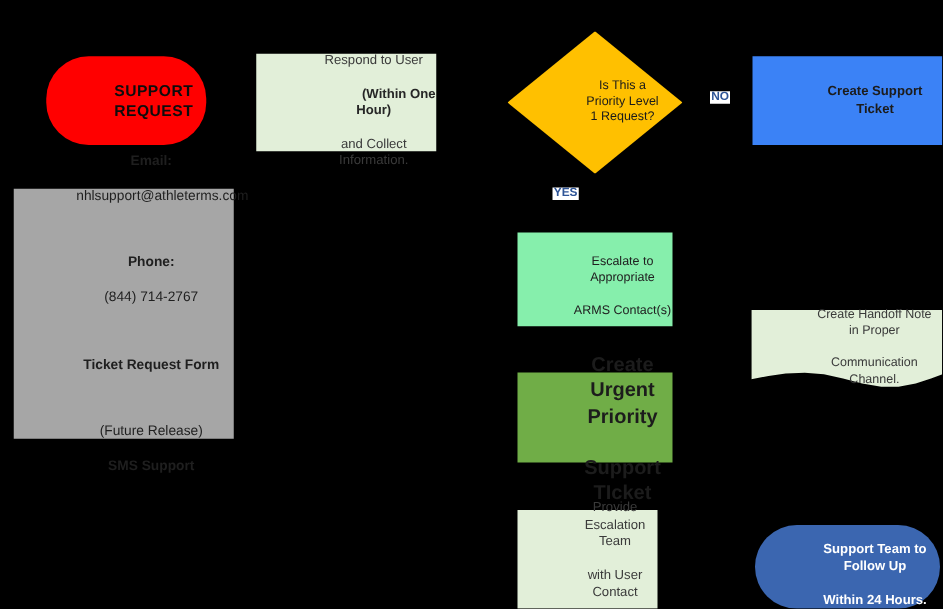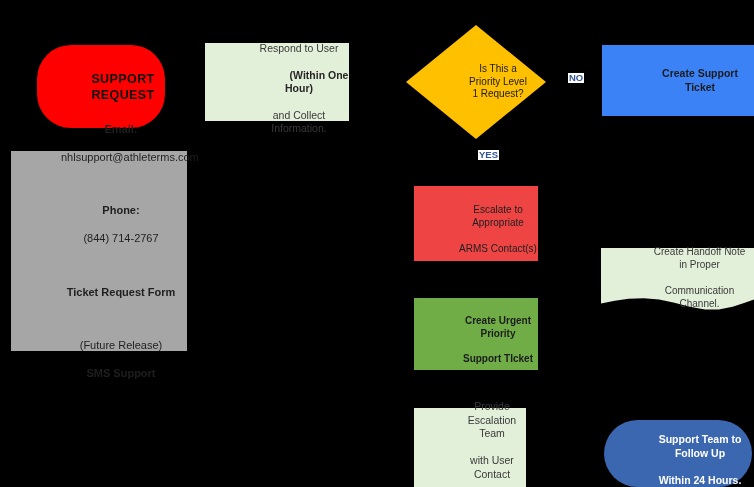--- a/index.html
+++ b/index.html
@@ -26,21 +26,21 @@
     padding-left: 44px;
   }
   .node .txt {
     display: block;
     width: 100%;
     white-space: pre-line;
   }
 
   
   #n-support-request {
-    left: 37px; top: 45px; width: 128px; height: 83px;
+    left: 37px; top: 45px; width: 128px; height: 71px;
     background: #FF0000;
     border-radius: 34px;
     color: #0d0d0d;
     font-size: 12.5px;
     font-weight: bold;
     letter-spacing: .4px;
   }
 
   
   #n-respond {
@@ -89,31 +89,31 @@
     align-items: center;
   }
   #n-contact .txt { padding: 0 6px; box-sizing: border-box; }
   #n-contact .line { display: block; }
   #n-contact .bold { font-weight: bold; }
   #n-contact .gap { display: block; height: 11px; }
 
   
   #n-escalate {
     left: 414px; top: 186px; width: 124px; height: 75px;
-    background: #ef4444;
+    background: #86efac;
     color: #202020;
     font-size: 10px;
   }
 
   
   #n-urgent {
     left: 414px; top: 298px; width: 124px; height: 72px;
     background: #70AD47;
     color: #1c1c1c;
-    font-size: 10px;
+    font-size: 16px;
     font-weight: bold;
   }
 
   
   #n-provide {
     left: 414px; top: 408px; width: 112px; height: 79px;
     background: #E2EFD9;
     color: #3a3a3a;
     font-size: 10.5px;
   }
@@ -158,21 +158,21 @@
     position: absolute;
     background: #ffffff;
     color: #2f5597;
     font-size: 9.5px;
     font-weight: bold;
     line-height: 1.1;
     padding: 0px 1px;
     box-sizing: border-box;
   }
   #lbl-no  { left: 568px; top: 73px;  }
-  #lbl-yes { left: 478px; top: 150px; }
+  #lbl-yes { left: 442px; top: 150px; }
 
   
   .conn {
     position: absolute;
     background: #000000;
   }
 </style>
 </head>
 <body>
 

